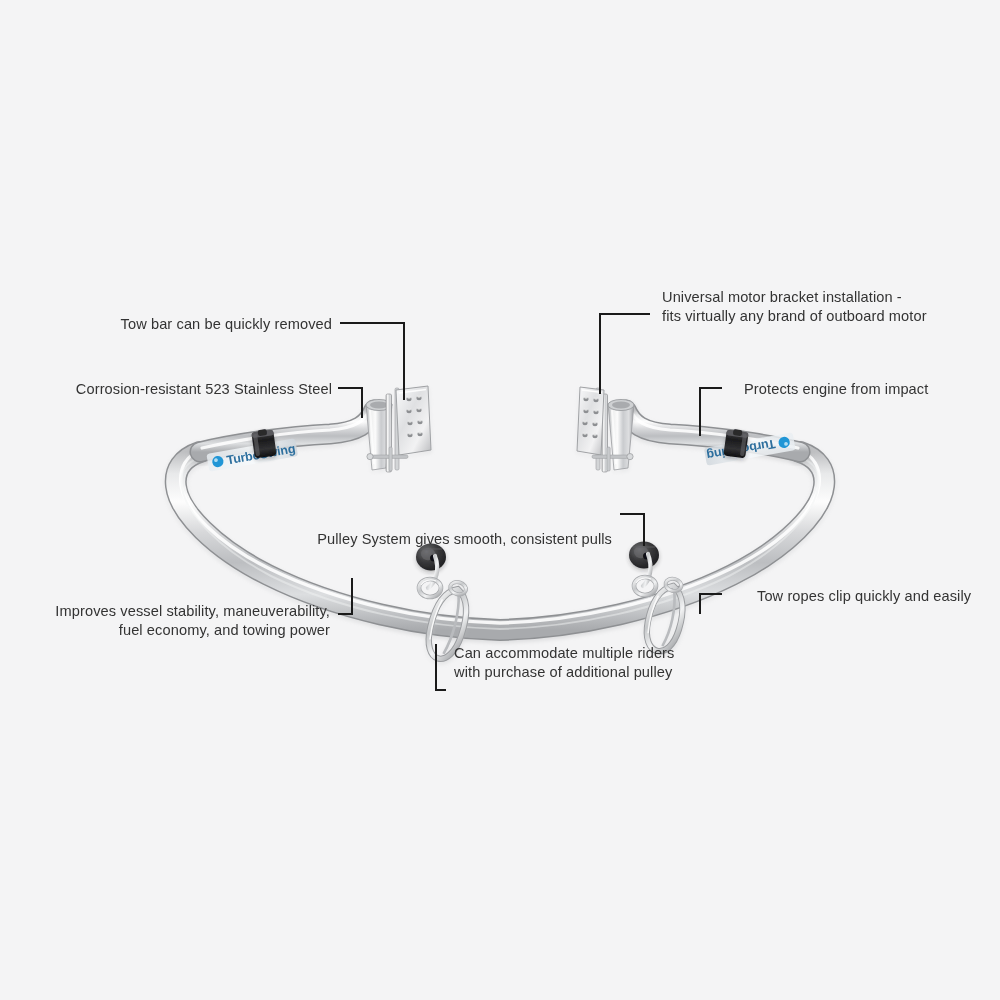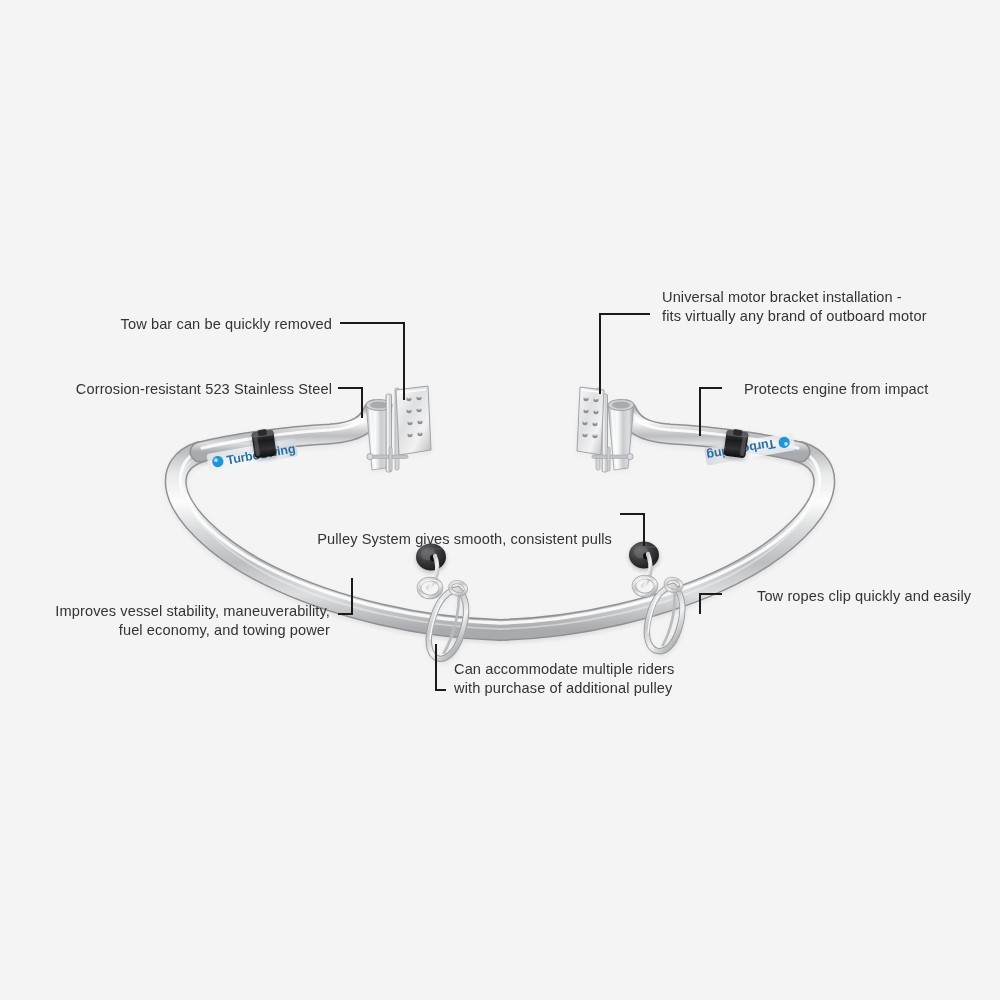--- a/index.html
+++ b/index.html
@@ -351,17 +351,17 @@
   <div id="callout-layer">
       <div class="callout right-align" style="left: 96px; top: 315px; width: 236px;">Tow bar can be quickly removed</div>
       <div class="callout right-align" style="left: 46px; top: 380px; width: 286px;">Corrosion-resistant 523 Stainless Steel</div>
       <div class="callout left-align" style="left: 662px; top: 288px; width: 310px;">Universal motor bracket installation -
 fits virtually any brand of outboard motor</div>
       <div class="callout left-align" style="left: 732px; top: 380px; width: 230px; margin-left: 12px;">Protects engine from impact</div>
       <div class="callout right-align" style="left: 290px; top: 506px; width: 322px; margin-top: 24px;">Pulley System gives smooth, consistent pulls</div>
       <div class="callout right-align" style="left: 26px; top: 602px; width: 304px; text-align: right;">Improves vessel stability, maneuverability,
 fuel economy, and towing power</div>
       <div class="callout left-align" style="left: 732px; top: 587px; width: 240px; margin-left: 25px;">Tow ropes clip quickly and easily</div>
-      <div class="callout left-align" style="left: 454px; top: 660px; width: 250px;">Can accommodate multiple riders
+      <div class="callout left-align" style="left: 454px; top: 644px; width: 250px;">Can accommodate multiple riders
 with purchase of additional pulley</div>
     </div>
 
 </div>
 
 </body></html>

